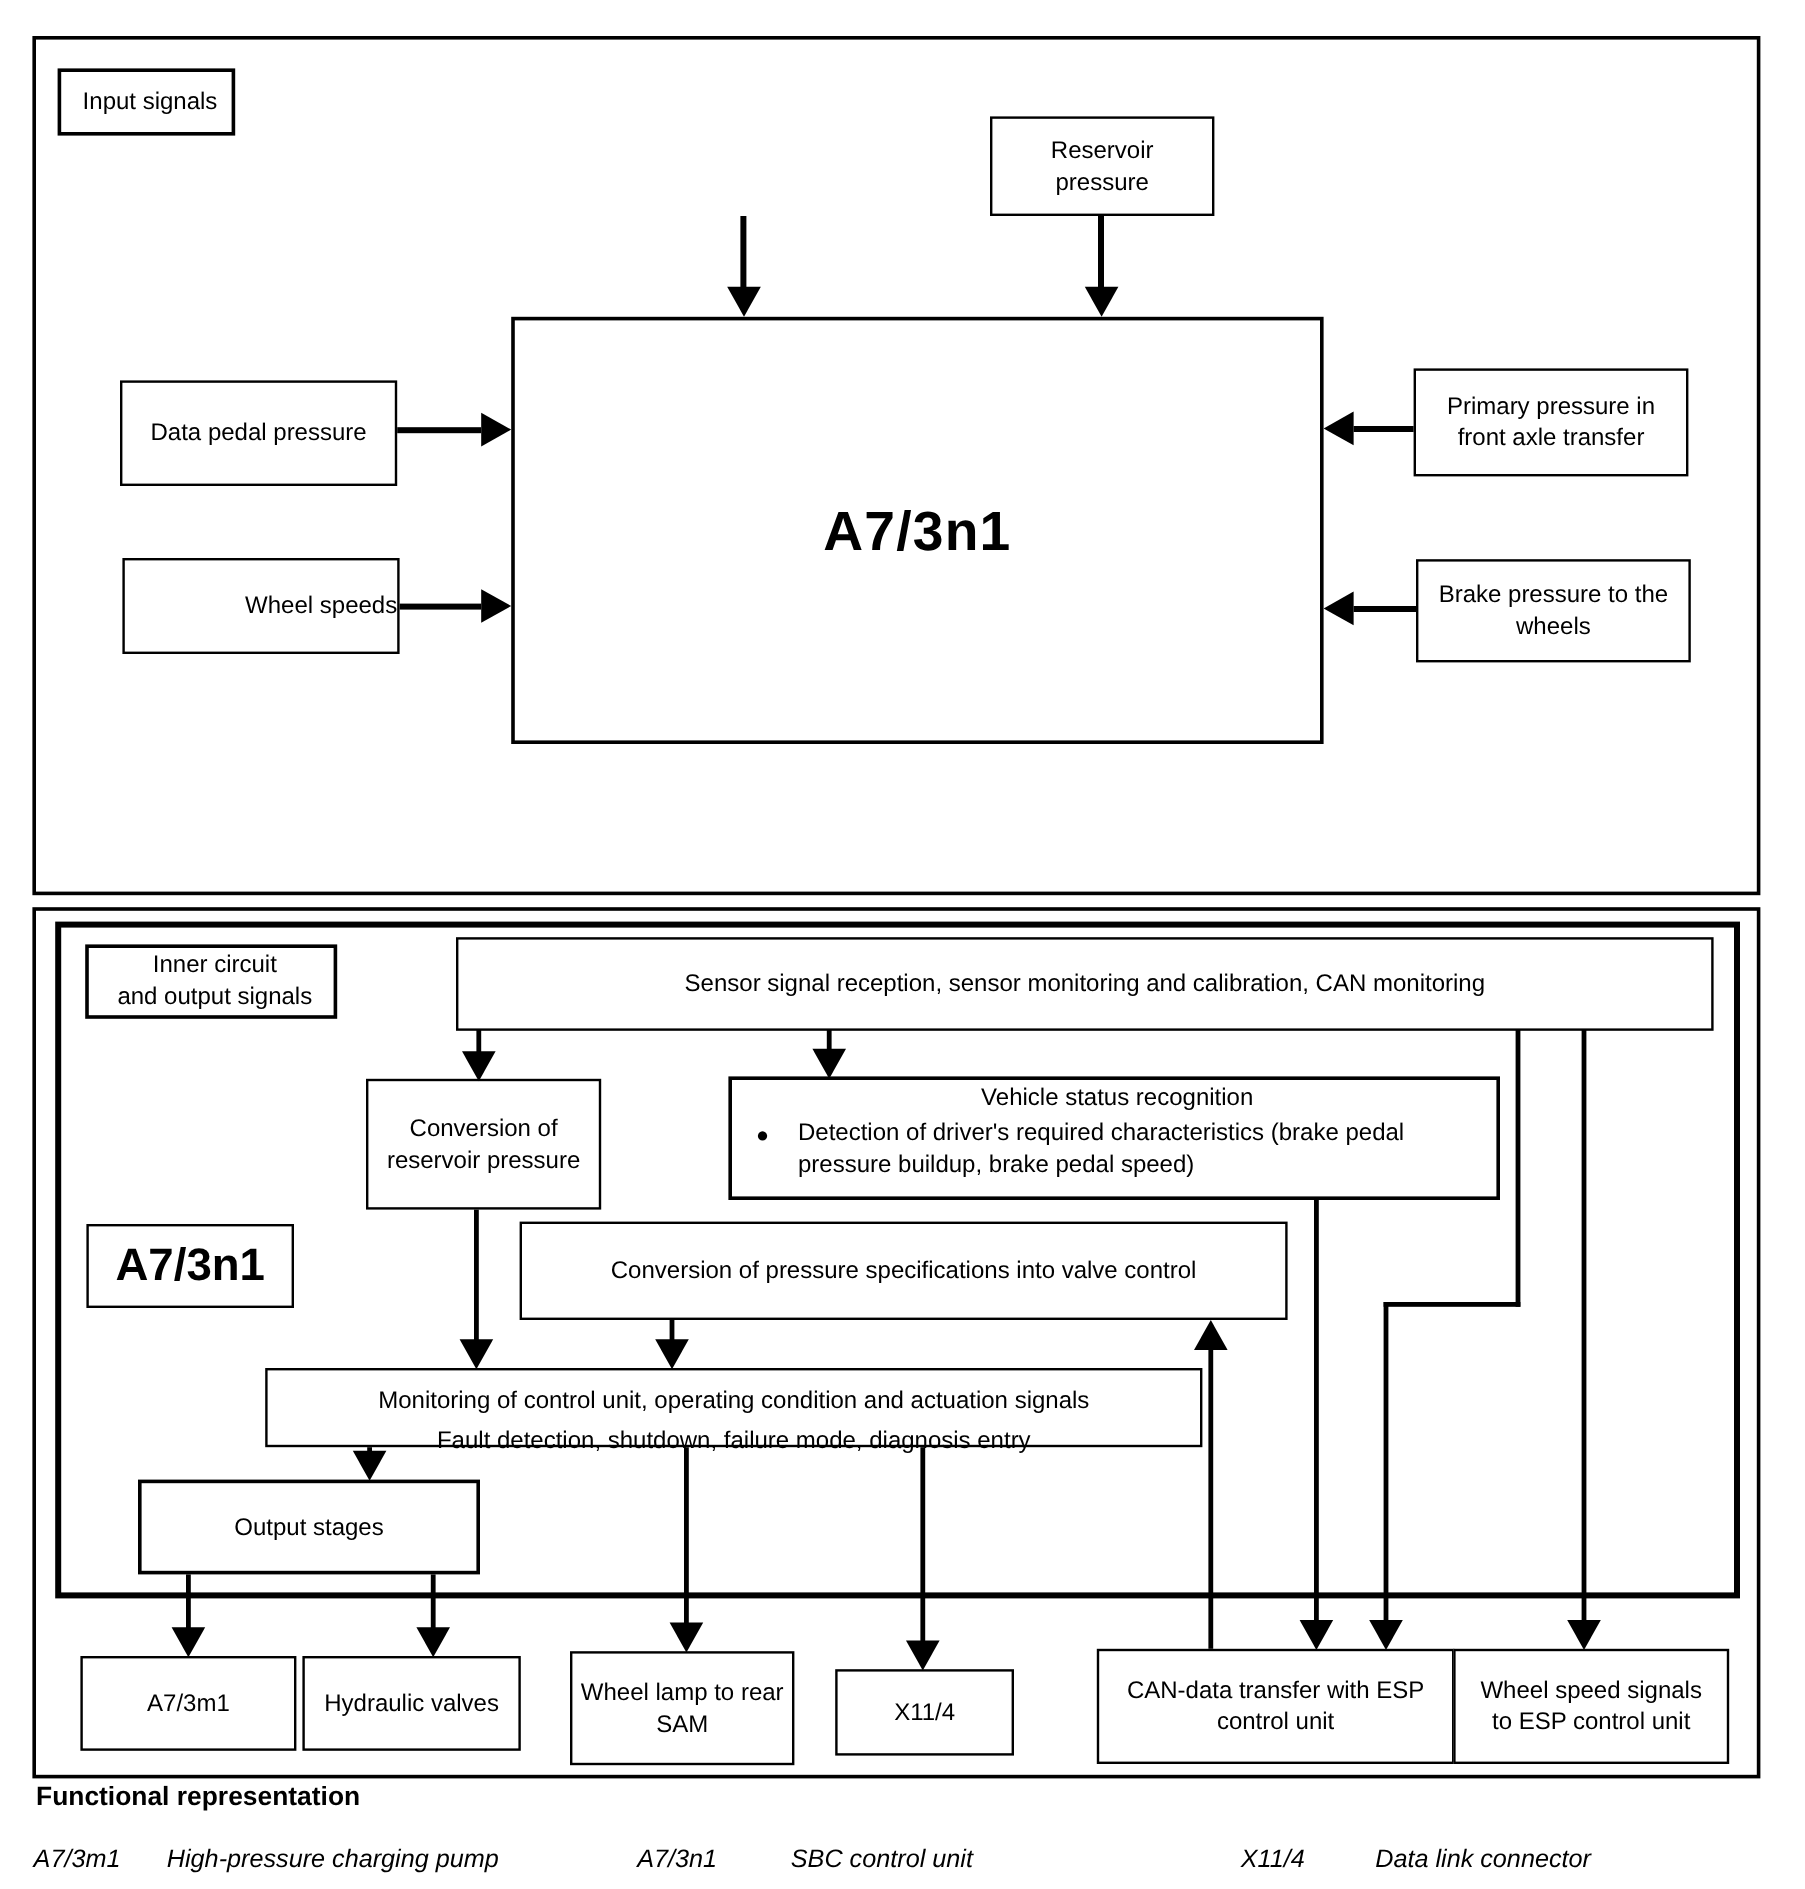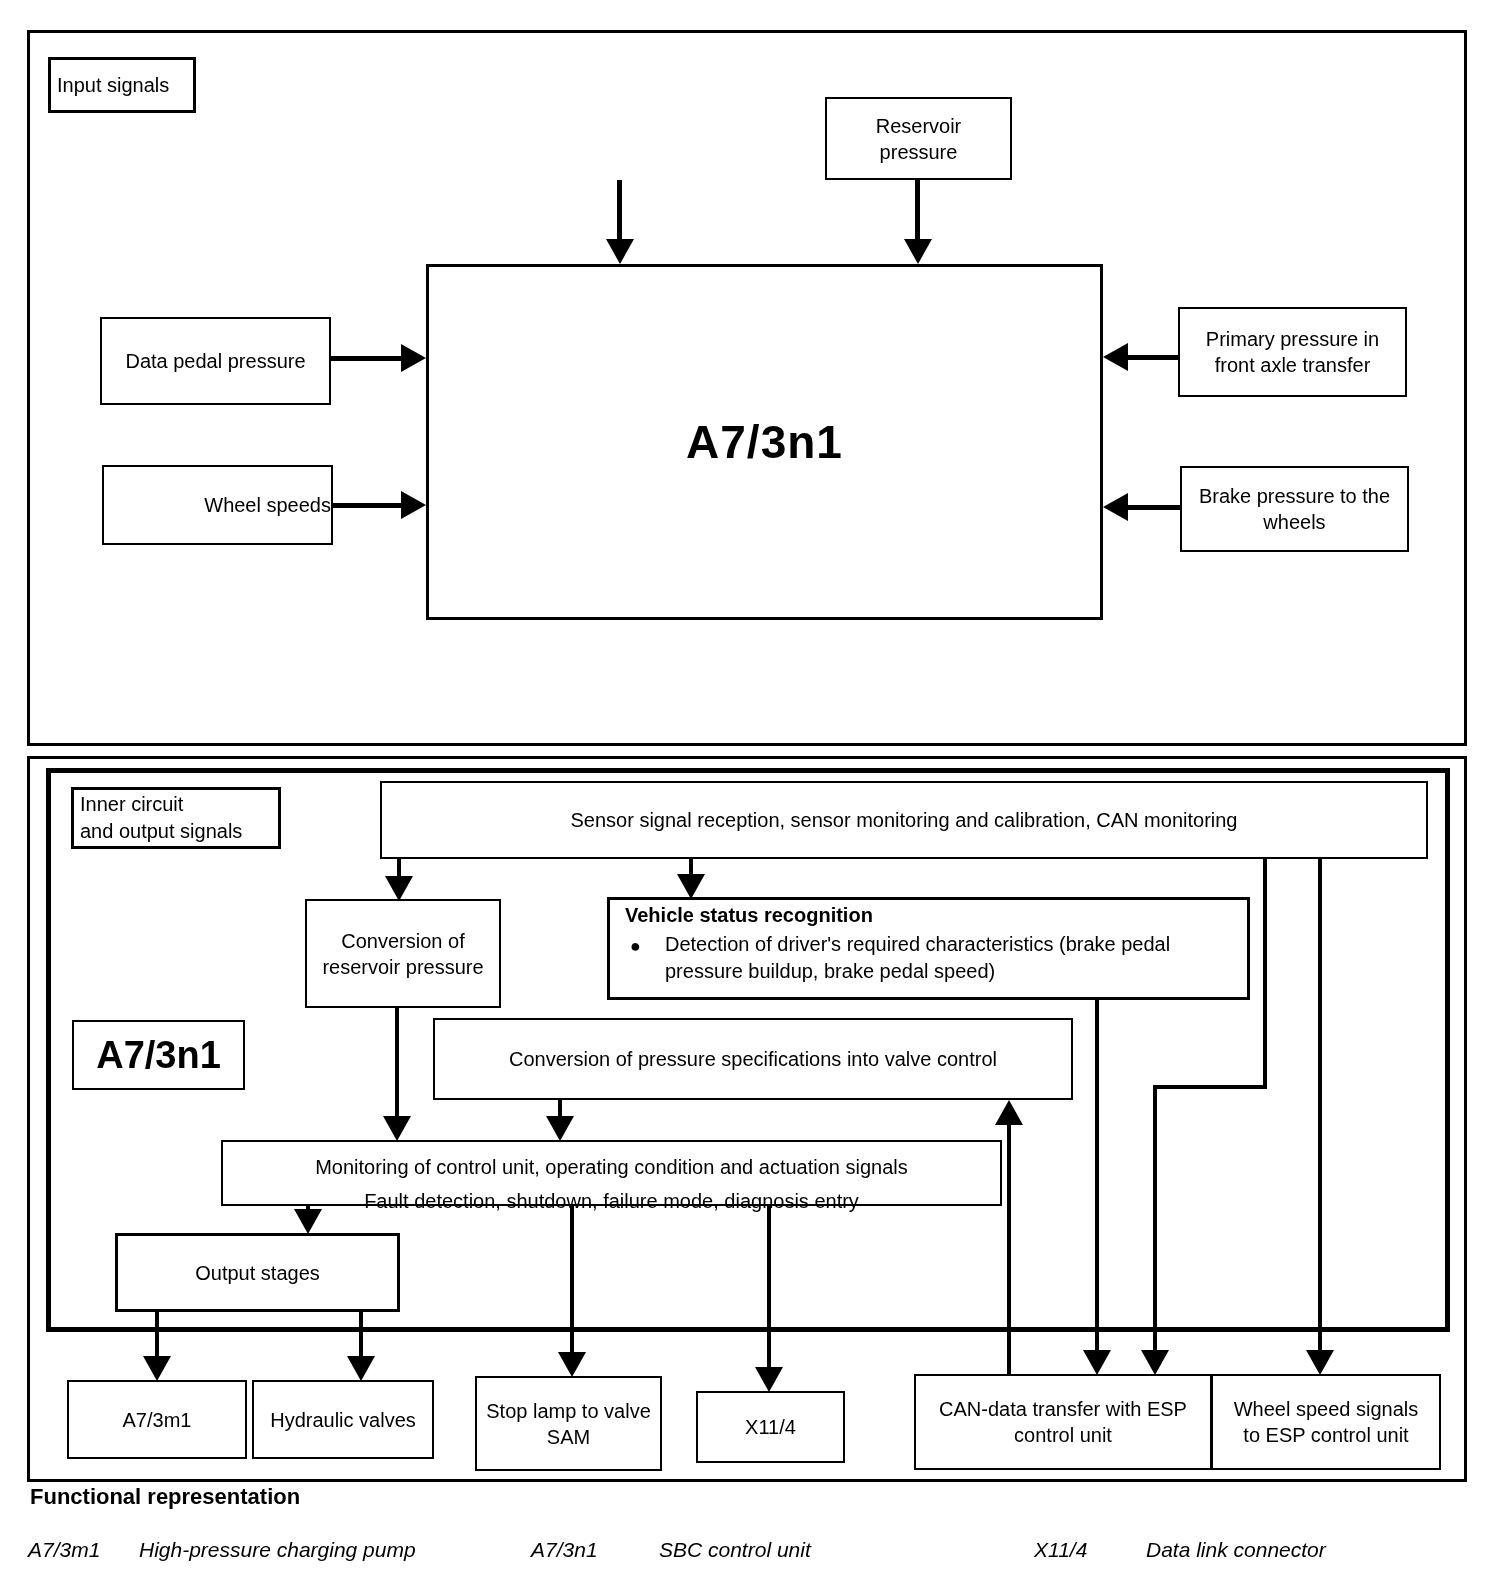--- a/index.html
+++ b/index.html
@@ -4,32 +4,32 @@
 <style>
   html,body{margin:0;padding:0;background:#ffffff;}
   #stage{position:relative;width:1504px;height:1574px;background:#fff;
          font-family:"Liberation Sans",sans-serif;color:#000;}
   .panel{position:absolute;border:3px solid #000;background:#fff;box-sizing:border-box;}
   .thickbox{position:absolute;border:5px solid #000;background:transparent;box-sizing:border-box;}
   .box{position:absolute;border:2px solid #000;background:#fff;box-sizing:border-box;
        display:flex;flex-direction:column;align-items:center;justify-content:center;
        text-align:center;font-size:20px;line-height:26px;}
   .box.b3{border-width:3px;}
-  .box.leftalign{align-items:flex-start;text-align:left;padding-left:6px;}
+  .box.leftalign{align-items:center;text-align:left;padding-left:6px;}
   .bigname{font-weight:bold;font-size:46px;letter-spacing:1px;}
   .bigname2{font-weight:bold;font-size:38px;}
   .vline,.hline{position:absolute;background:#000;}
   .head{position:absolute;width:0;height:0;}
   .head-down{border-left:14px solid transparent;border-right:14px solid transparent;border-top:25px solid #000;}
   .head-up{border-left:14px solid transparent;border-right:14px solid transparent;border-bottom:25px solid #000;}
   .head-right{border-top:14px solid transparent;border-bottom:14px solid transparent;border-left:25px solid #000;}
   .head-left{border-top:14px solid transparent;border-bottom:14px solid transparent;border-right:25px solid #000;}
   .vsr{position:absolute;box-sizing:border-box;border:3px solid #000;background:#fff;
        font-size:20px;line-height:27px;}
-  .vsr .ttl{font-weight:bold;padding:2px 0 0 15px;}
+  .vsr .ttl{font-weight:normal;padding:2px 0 0 5px;text-align:center;}
   .vsr .bullet{position:absolute;left:20px;top:33px;font-size:18px;}
   .vsr .item{position:absolute;left:55px;top:31px;width:550px;}
   .mc{overflow:visible;}
   .caption{position:absolute;font-weight:bold;font-size:22px;}
   .legend-term{position:absolute;font-style:italic;font-size:21px;}
   .legend-def{position:absolute;font-style:italic;font-size:21px;}
 </style>
 </head>
 <body>
 
@@ -130,21 +130,21 @@
 
   <div class="box" style="left:67px;top:1380px;width:180px;height:79px;">
     <div>A7/3m1</div>
   </div>
 
   <div class="box" style="left:252px;top:1380px;width:182px;height:79px;">
     <div>Hydraulic valves</div>
   </div>
 
   <div class="box" style="left:475px;top:1376px;width:187px;height:95px;">
-    <div>Stop lamp to valve</div>
+    <div>Wheel lamp to rear</div>
     <div>SAM</div>
   </div>
 
   <div class="box" style="left:696px;top:1391px;width:149px;height:72px;">
     <div>X11/4</div>
   </div>
 
   <div class="box" style="left:914px;top:1374px;width:298px;height:96px;">
     <div>CAN-data transfer with ESP</div>
     <div>control unit</div>

